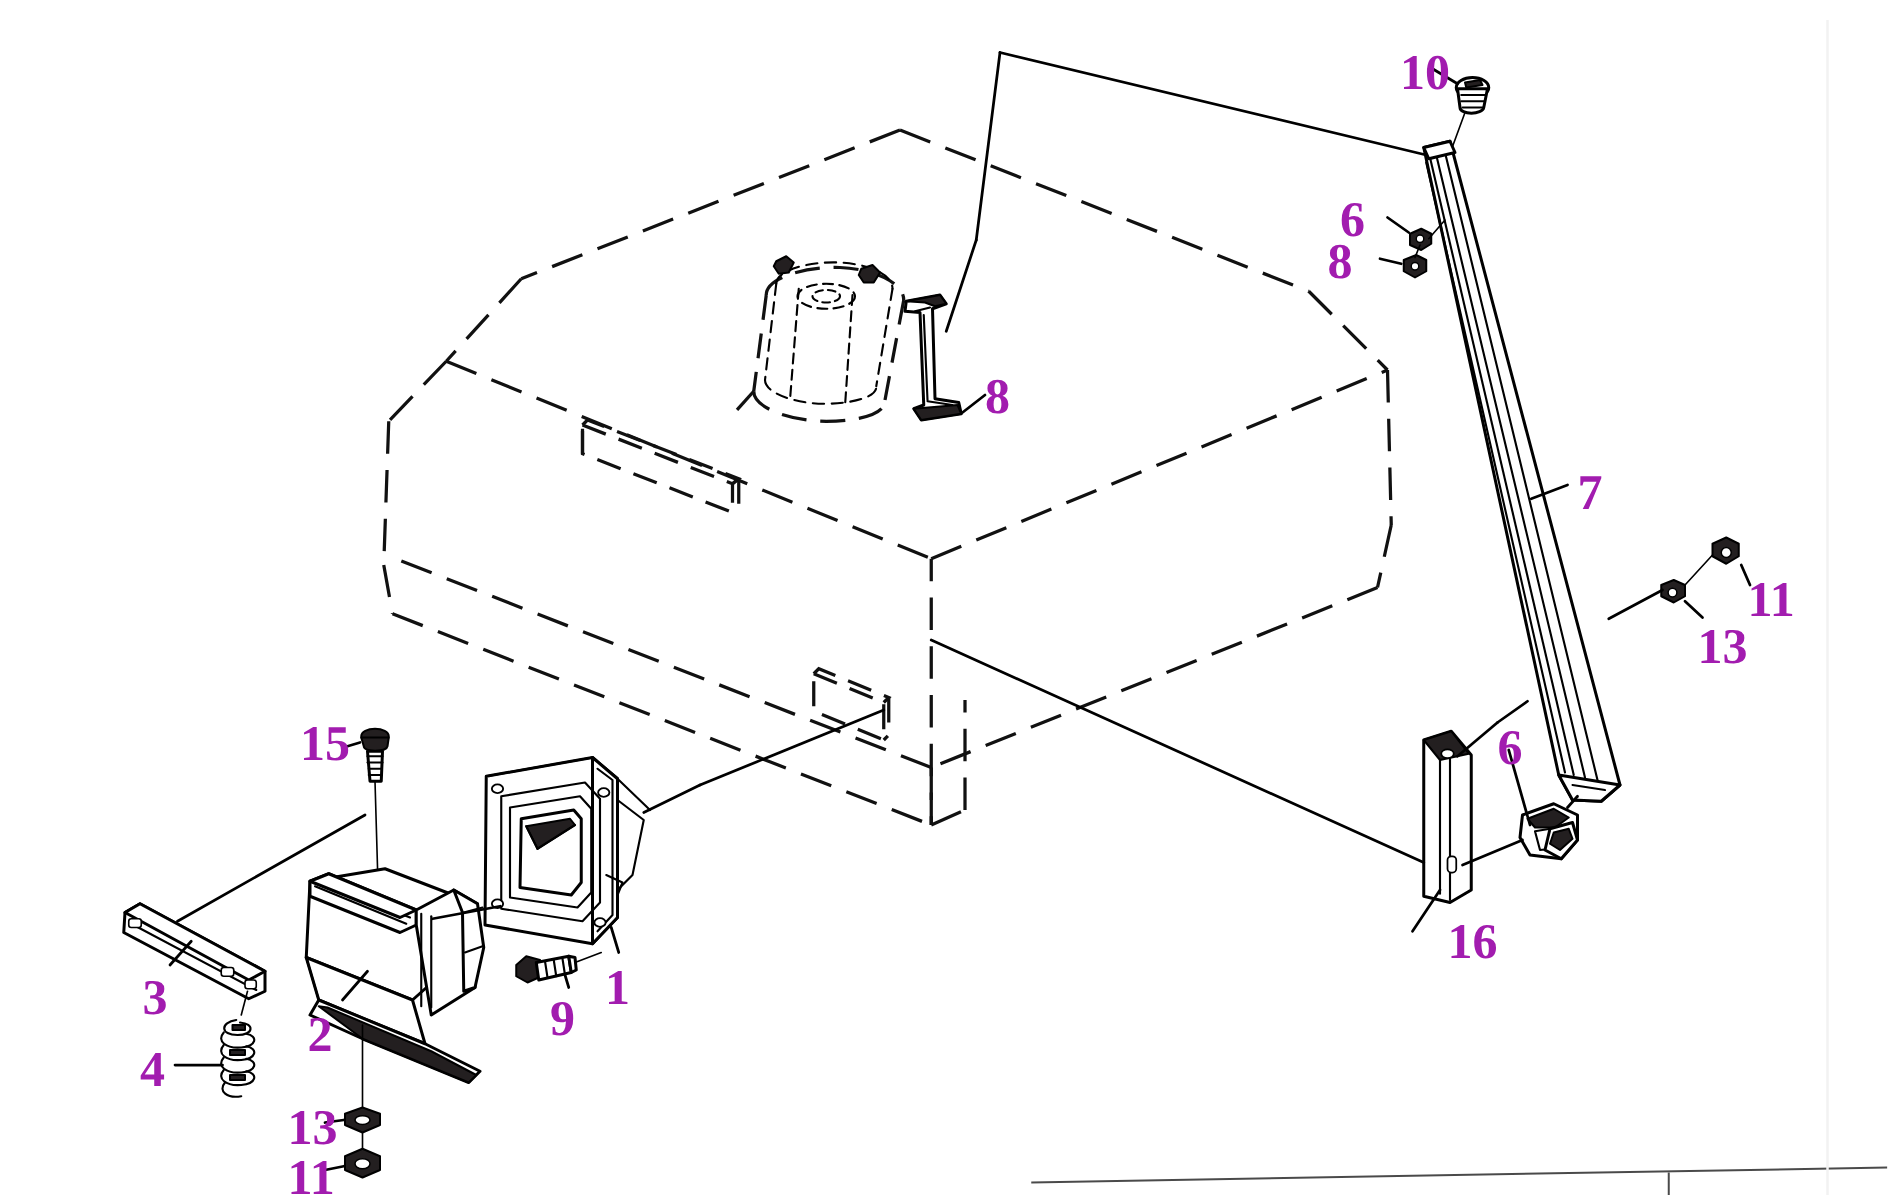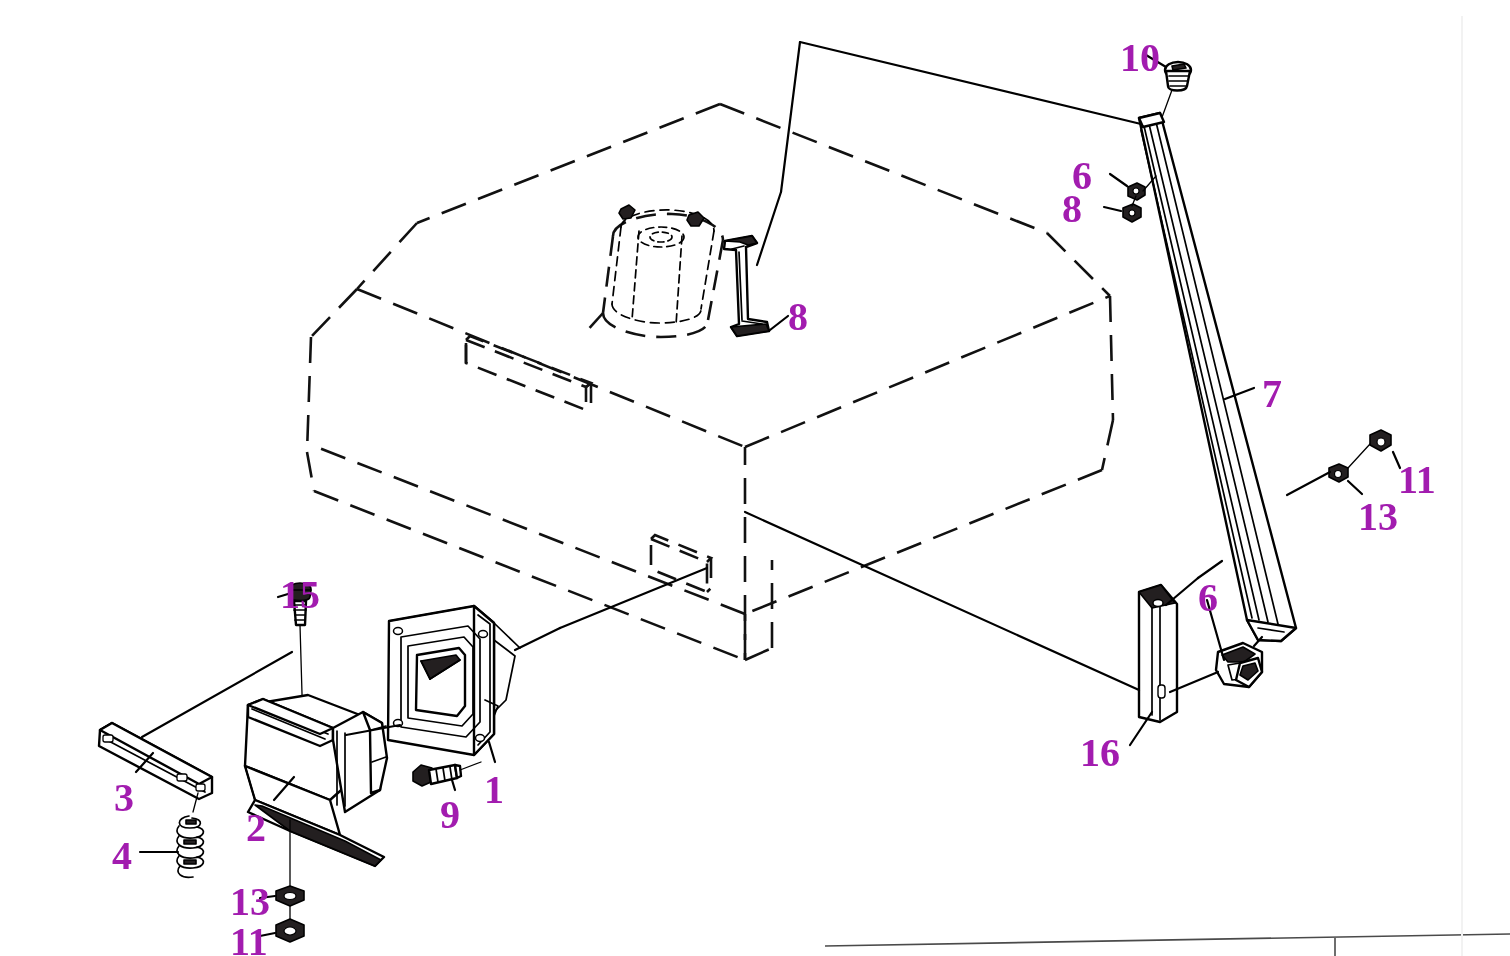--- a/index.html
+++ b/index.html
@@ -347,24 +347,24 @@
 </div>
 <div class="callout" style="left:1398px; top:460px; font-size:40px;">
   <span>11</span>
 </div>
 <div class="callout" style="left:1358px; top:497px; font-size:40px;">
   <span>13</span>
 </div>
 <div class="callout" style="left:1198px; top:578px; font-size:40px;">
   <span>6</span>
 </div>
-<div class="callout" style="left:1080px; top:733px; font-size:40px;">
+<div class="callout" style="left:1158px; top:733px; font-size:40px;">
   <span>16</span>
 </div>
-<div class="callout" style="left:240px; top:575px; font-size:40px;margin-left:40px;">
+<div class="callout" style="left:240px; top:575px; font-size:40px;">
   <span>15</span>
 </div>
 <div class="callout" style="left:484px; top:770px; font-size:40px;">
   <span>1</span>
 </div>
 <div class="callout" style="left:440px; top:795px; font-size:40px;">
   <span>9</span>
 </div>
 <div class="callout" style="left:114px; top:778px; font-size:40px;">
   <span>3</span>

